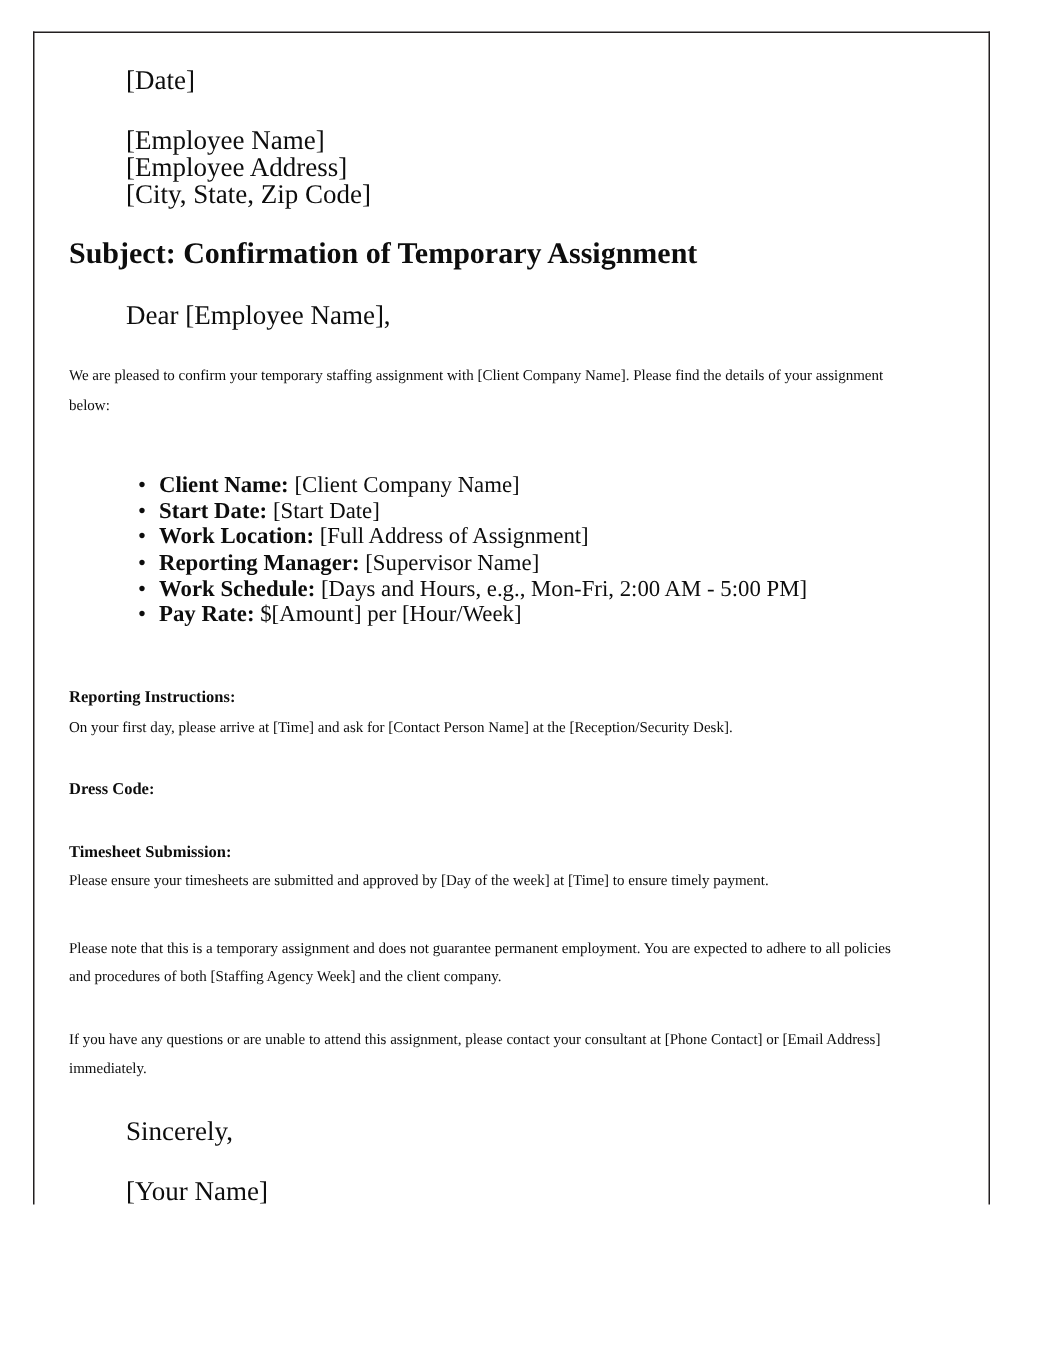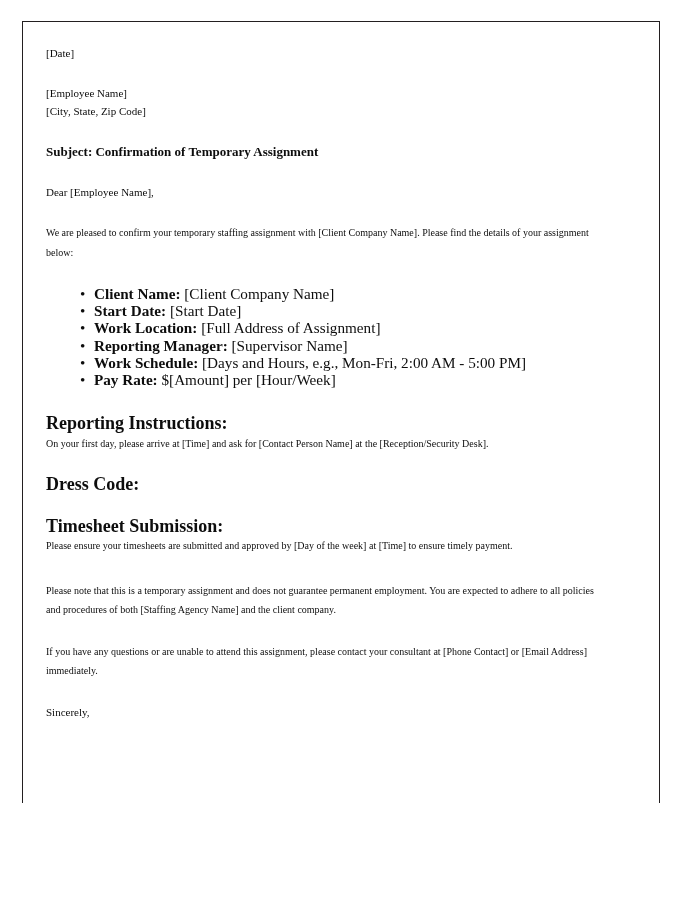--- a/index.html
+++ b/index.html
@@ -32,57 +32,58 @@
   }
 
   .doc-body {
     position: absolute;
     left: 46px;
     top: 44px;
     width: 600px;
   }
 
   .line {
-    font-size: 11px;
+    font-size: 18px;
     line-height: 18px;
     white-space: nowrap;
+    margin-left: 38px;
   }
 
   .para {
     font-size: 10px;
     line-height: 19.5px;
     width: 553px;
     text-align: left;
   }
   .para.wide {
     width: 598px;
   }
 
   .bold {
     font-weight: bold;
   }
 
   .section-head {
-    font-size: 18px;
+    font-size: 11px;
     line-height: 19.5px;
     font-weight: bold;
   }
 
   .subject {
-    font-size: 13px;
+    font-size: 20px;
     line-height: 19px;
     font-weight: bold;
   }
   .gap-md  { height: 19px; }
   .gap-lg  { height: 22px; }
   .gap-xl  { height: 25px; }
 
   ul.details {
     list-style: none;
-    margin: 4px;
+    margin: 16px;
     padding: 0;
   }
   ul.details li {
     position: relative;
     font-size: 15.2px;
     line-height: 17.2px;
     padding-left: 44px;
     white-space: nowrap;
   }
   ul.details li::before {
@@ -99,20 +100,21 @@
 
 <div class="page-frame"></div>
 
 <div class="doc-body">
 
   <div class="line">[Date]</div>
 
   <div class="gap-lg"></div>
 
   <div class="line">[Employee Name]</div>
+  <div class="line">[Employee Address]</div>
   <div class="line">[City, State, Zip Code]</div>
 
   <div class="gap-lg"></div>
 
   <div class="subject">Subject: Confirmation of Temporary Assignment</div>
 
   <div class="gap-lg"></div>
 
   <div class="line">Dear [Employee Name],</div>
 
@@ -158,26 +160,27 @@
 
   <div class="section-head">Dress Code:</div>
 
   <div class="gap-lg"></div>
 
   <div class="section-head">Timesheet Submission:</div>
   <div class="para wide">Please ensure your timesheets are submitted and approved by [Day of the week] at [Time] to ensure timely payment.</div>
 
   <div class="gap-xl"></div>
 
-  <div class="para">Please note that this is a temporary assignment and does not guarantee permanent employment. You are expected to adhere to all policies and procedures of both [Staffing Agency Name] and the client company.</div>
+  <div class="para">Please note that this is a temporary assignment and does not guarantee permanent employment. You are expected to adhere to all policies and procedures of both [Staffing Agency Week] and the client company.</div>
 
   <div class="gap-lg"></div>
 
   <div class="para">If you have any questions or are unable to attend this assignment, please contact your consultant at [Phone Contact] or [Email Address] immediately.</div>
 
   <div class="gap-lg"></div>
 
   <div class="line">Sincerely,</div>
 
   <div class="gap-lg"></div>
 
+  <div class="line">[Your Name]</div>
 
 </div>
 
 </body></html>

